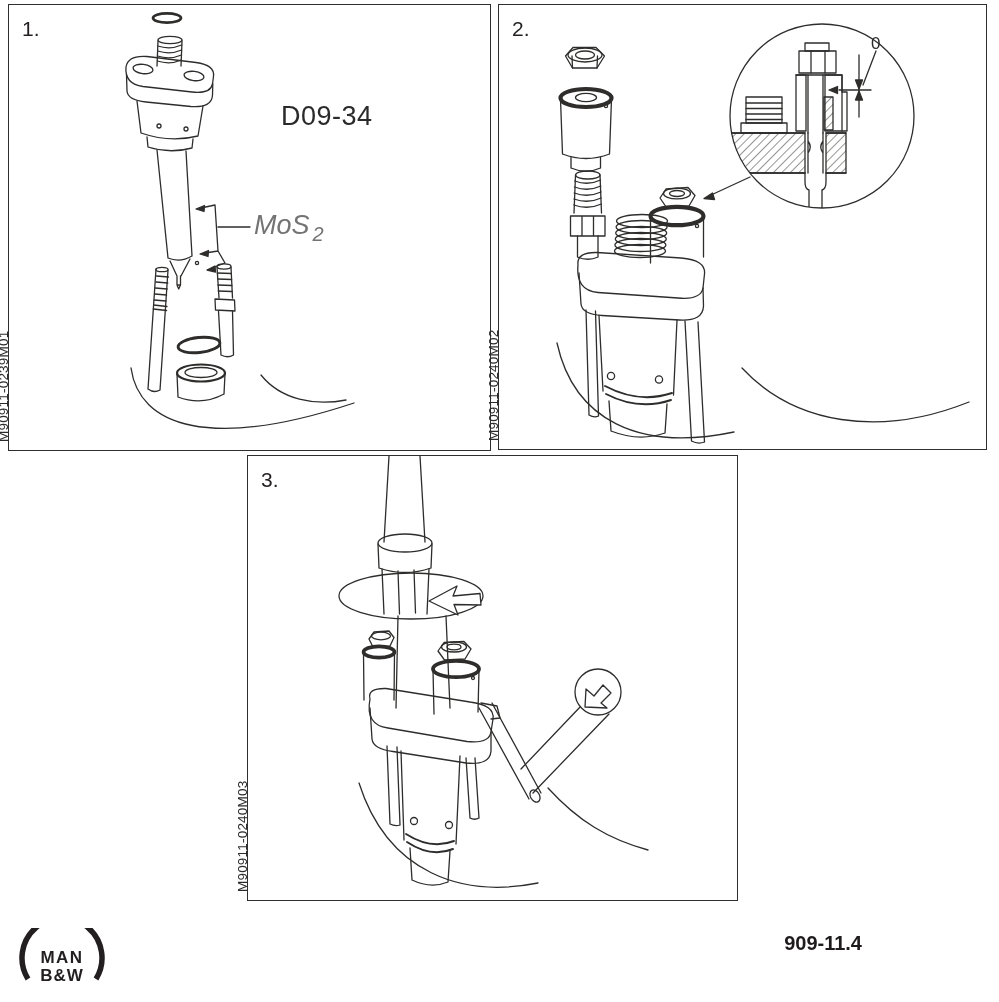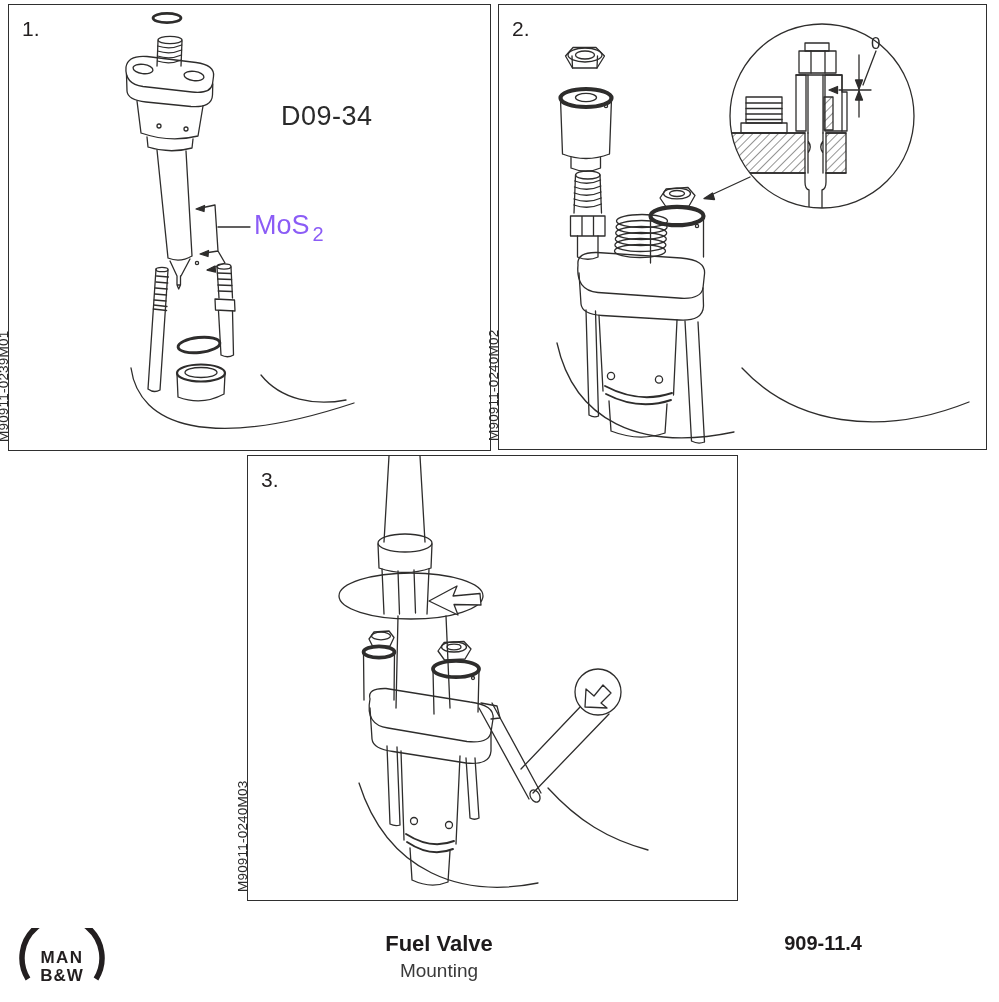--- a/index.html
+++ b/index.html
@@ -7,21 +7,21 @@
         font-family:"Liberation Sans",sans-serif;color:#231f20;}
   .panel{position:absolute;background:#fff;border:1.6px solid #2f2f2f;box-sizing:border-box;}
   #panel1{left:8px;top:4px;width:483px;height:447px;}
   #panel2{left:498px;top:4px;width:489px;height:446px;}
   #panel3{left:247px;top:455px;width:491px;height:446px;}
   .panel svg{position:absolute;left:0;top:0;}
   .step{position:absolute;left:13px;top:12px;font-size:21px;color:#231f20;}
   .fig-code{position:absolute;left:2px;bottom:8px;transform-origin:0 100%;
             transform:rotate(-90deg);font-size:13.5px;letter-spacing:.2px;color:#2b2b2b;white-space:nowrap;}
   .part-ref{position:absolute;left:272px;top:96px;font-size:27px;letter-spacing:.5px;color:#2a2a2a;}
-  .coating{position:absolute;left:245px;top:205px;font-size:27px;color:#8b5cf6;}
+  .coating{position:absolute;left:245px;top:205px;font-size:27px;color:#737373;font-style:italic;}
   .coating .sub{font-size:20px;position:relative;top:7px;margin-left:3px;}
   #footer{position:absolute;left:0;top:905px;width:878px;height:97px;}
   .footer-title{position:absolute;left:0;right:0;top:26px;text-align:center;
                 font-size:22px;font-weight:bold;color:#1e1b1c;}
   .footer-subtitle{position:absolute;left:0;right:0;top:55px;text-align:center;
                    font-size:19px;color:#3a3a3a;}
   .doc-number{position:absolute;right:16px;top:27px;font-size:20px;font-weight:bold;color:#1e1b1c;}
   #logo{position:absolute;left:14px;top:23px;}
 </style>
 </head>
@@ -262,18 +262,16 @@
     <div class="step">3.</div>
     <div class="fig-code">M90911-0240M03</div>
   </div>
 
   <div id="footer">
     <svg id="logo" width="96" height="64" viewBox="0 0 96 64">
       <path d="M14 51 A40 40 0 1 1 82 51" fill="none" stroke="#231f20" stroke-width="5.5"></path>
       <text x="48" y="35" text-anchor="middle" font-size="17" font-weight="bold" letter-spacing="1.5" fill="#231f20" font-family="Liberation Sans, sans-serif">MAN</text>
       <text x="48" y="53" text-anchor="middle" font-size="17" font-weight="bold" letter-spacing="1" fill="#231f20" font-family="Liberation Sans, sans-serif">B&amp;W</text>
     </svg>
-    <div class="footer-title">Fuel Valve</div>
-    <div class="footer-subtitle">Mounting</div>
     <div class="doc-number">909-11.4</div>
   </div>
 
 </div>
 
 </body></html>

